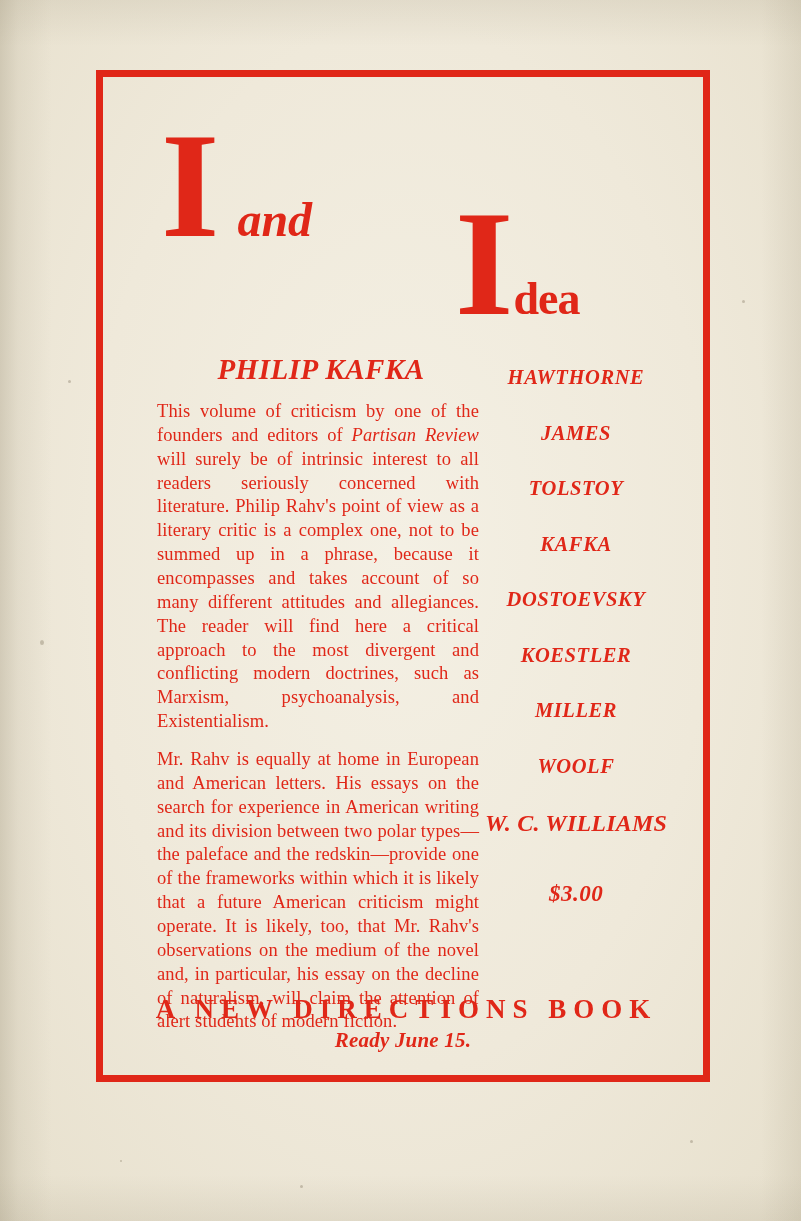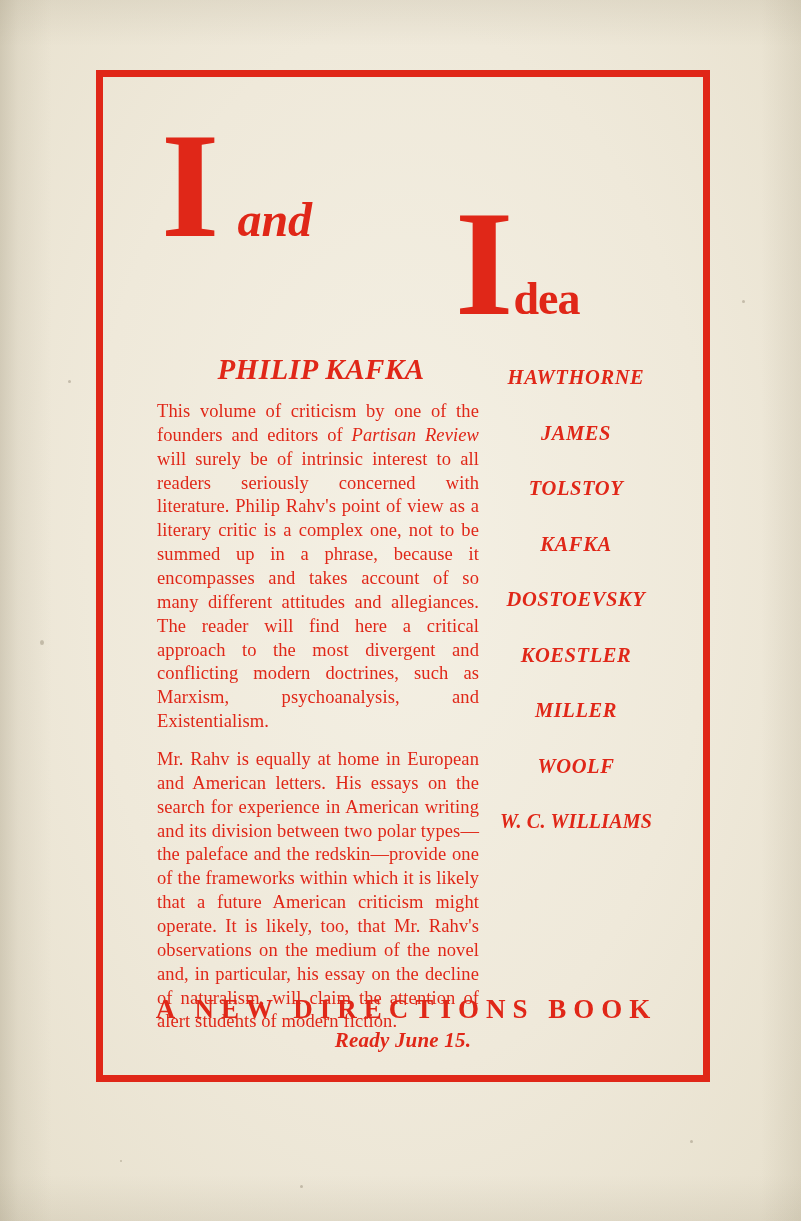--- a/index.html
+++ b/index.html
@@ -145,21 +145,21 @@
     font-weight: bold;
     font-size: 20.5px;
     letter-spacing: 0.6px;
     line-height: 1;
   }
   .names li {
     list-style: none;
     margin: 0 0 35px 0;
     white-space: nowrap;
   }
-  .names li.wide { font-size: 20px; letter-spacing: 0.2px; }
+  .names li.wide { font-size: 24px; letter-spacing: 0.2px; }
   .names { margin: 0; padding: 0; }
   .price {
     font-family: "Liberation Serif", serif;
     font-style: italic;
     font-weight: bold;
     font-size: 23px;
     margin-top: 46px;
     letter-spacing: 0.5px;
   }
 
@@ -229,20 +229,21 @@
           <li>HAWTHORNE</li>
           <li>JAMES</li>
           <li>TOLSTOY</li>
           <li>KAFKA</li>
           <li>DOSTOEVSKY</li>
           <li>KOESTLER</li>
           <li>MILLER</li>
           <li>WOOLF</li>
           <li class="wide">W. C. WILLIAMS</li>
         </ul>
+        <div class="price">$3.00</div>
       </div>
     </div>
 
     <div class="publisher">A  NEW  DIRECTIONS  BOOK</div>
     <div class="ready">Ready June 15.</div>
 
   </div>
 </div>
 
 </body></html>

